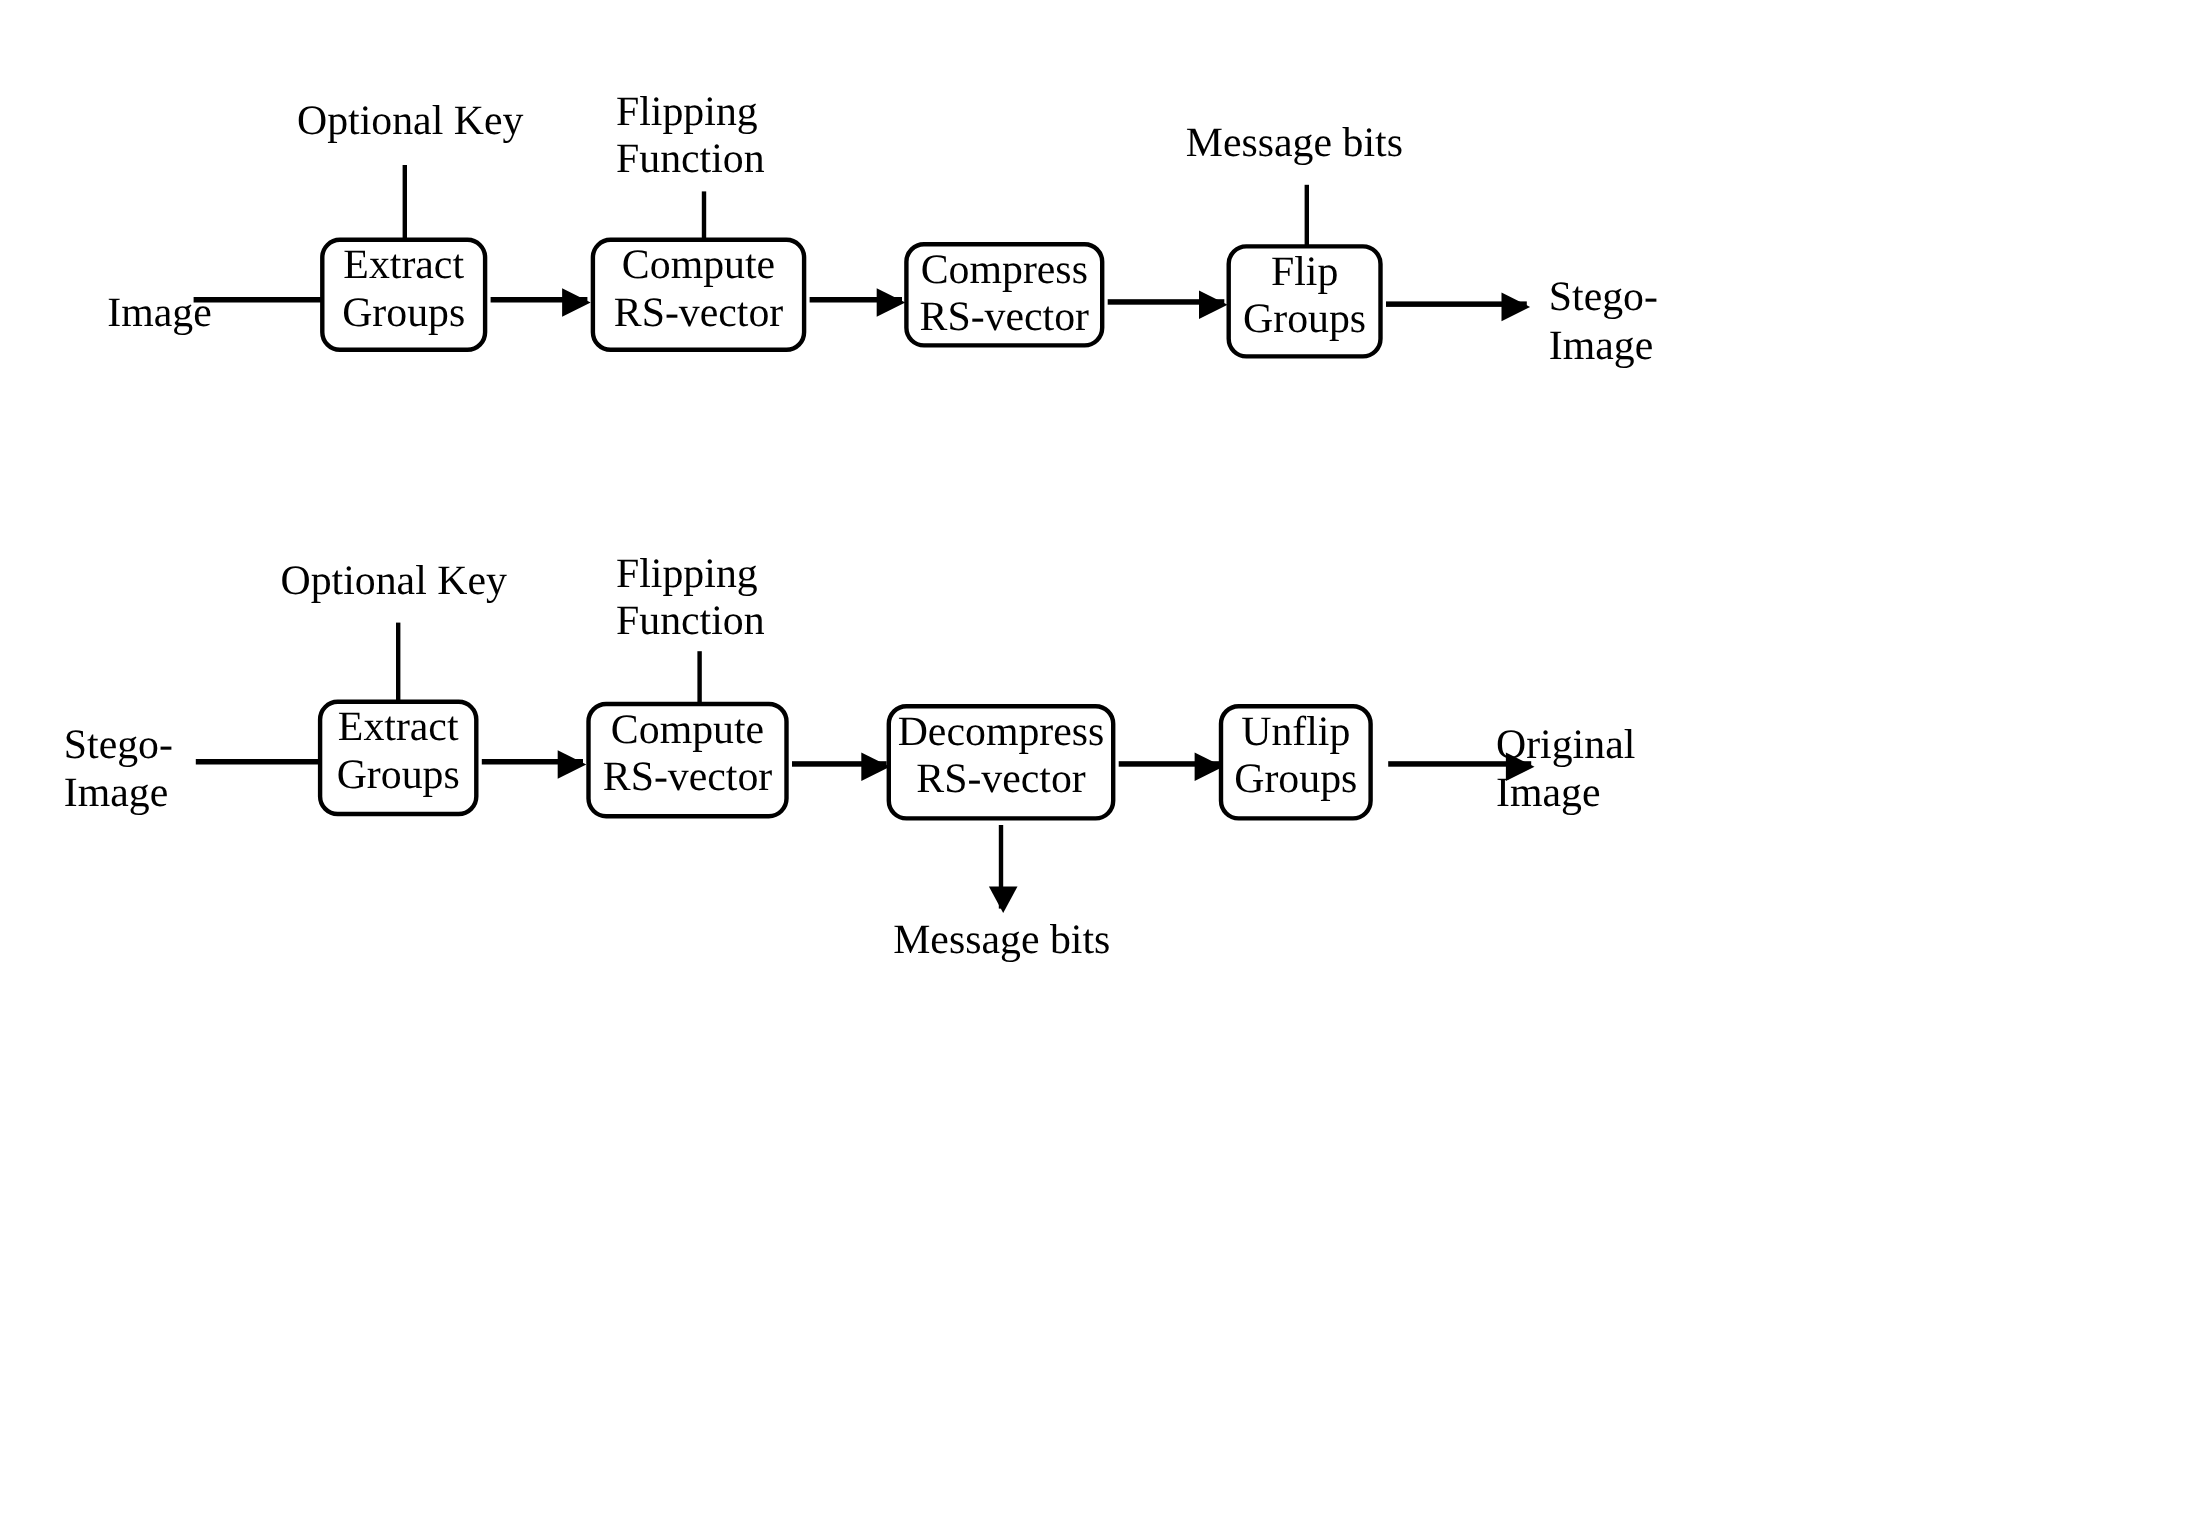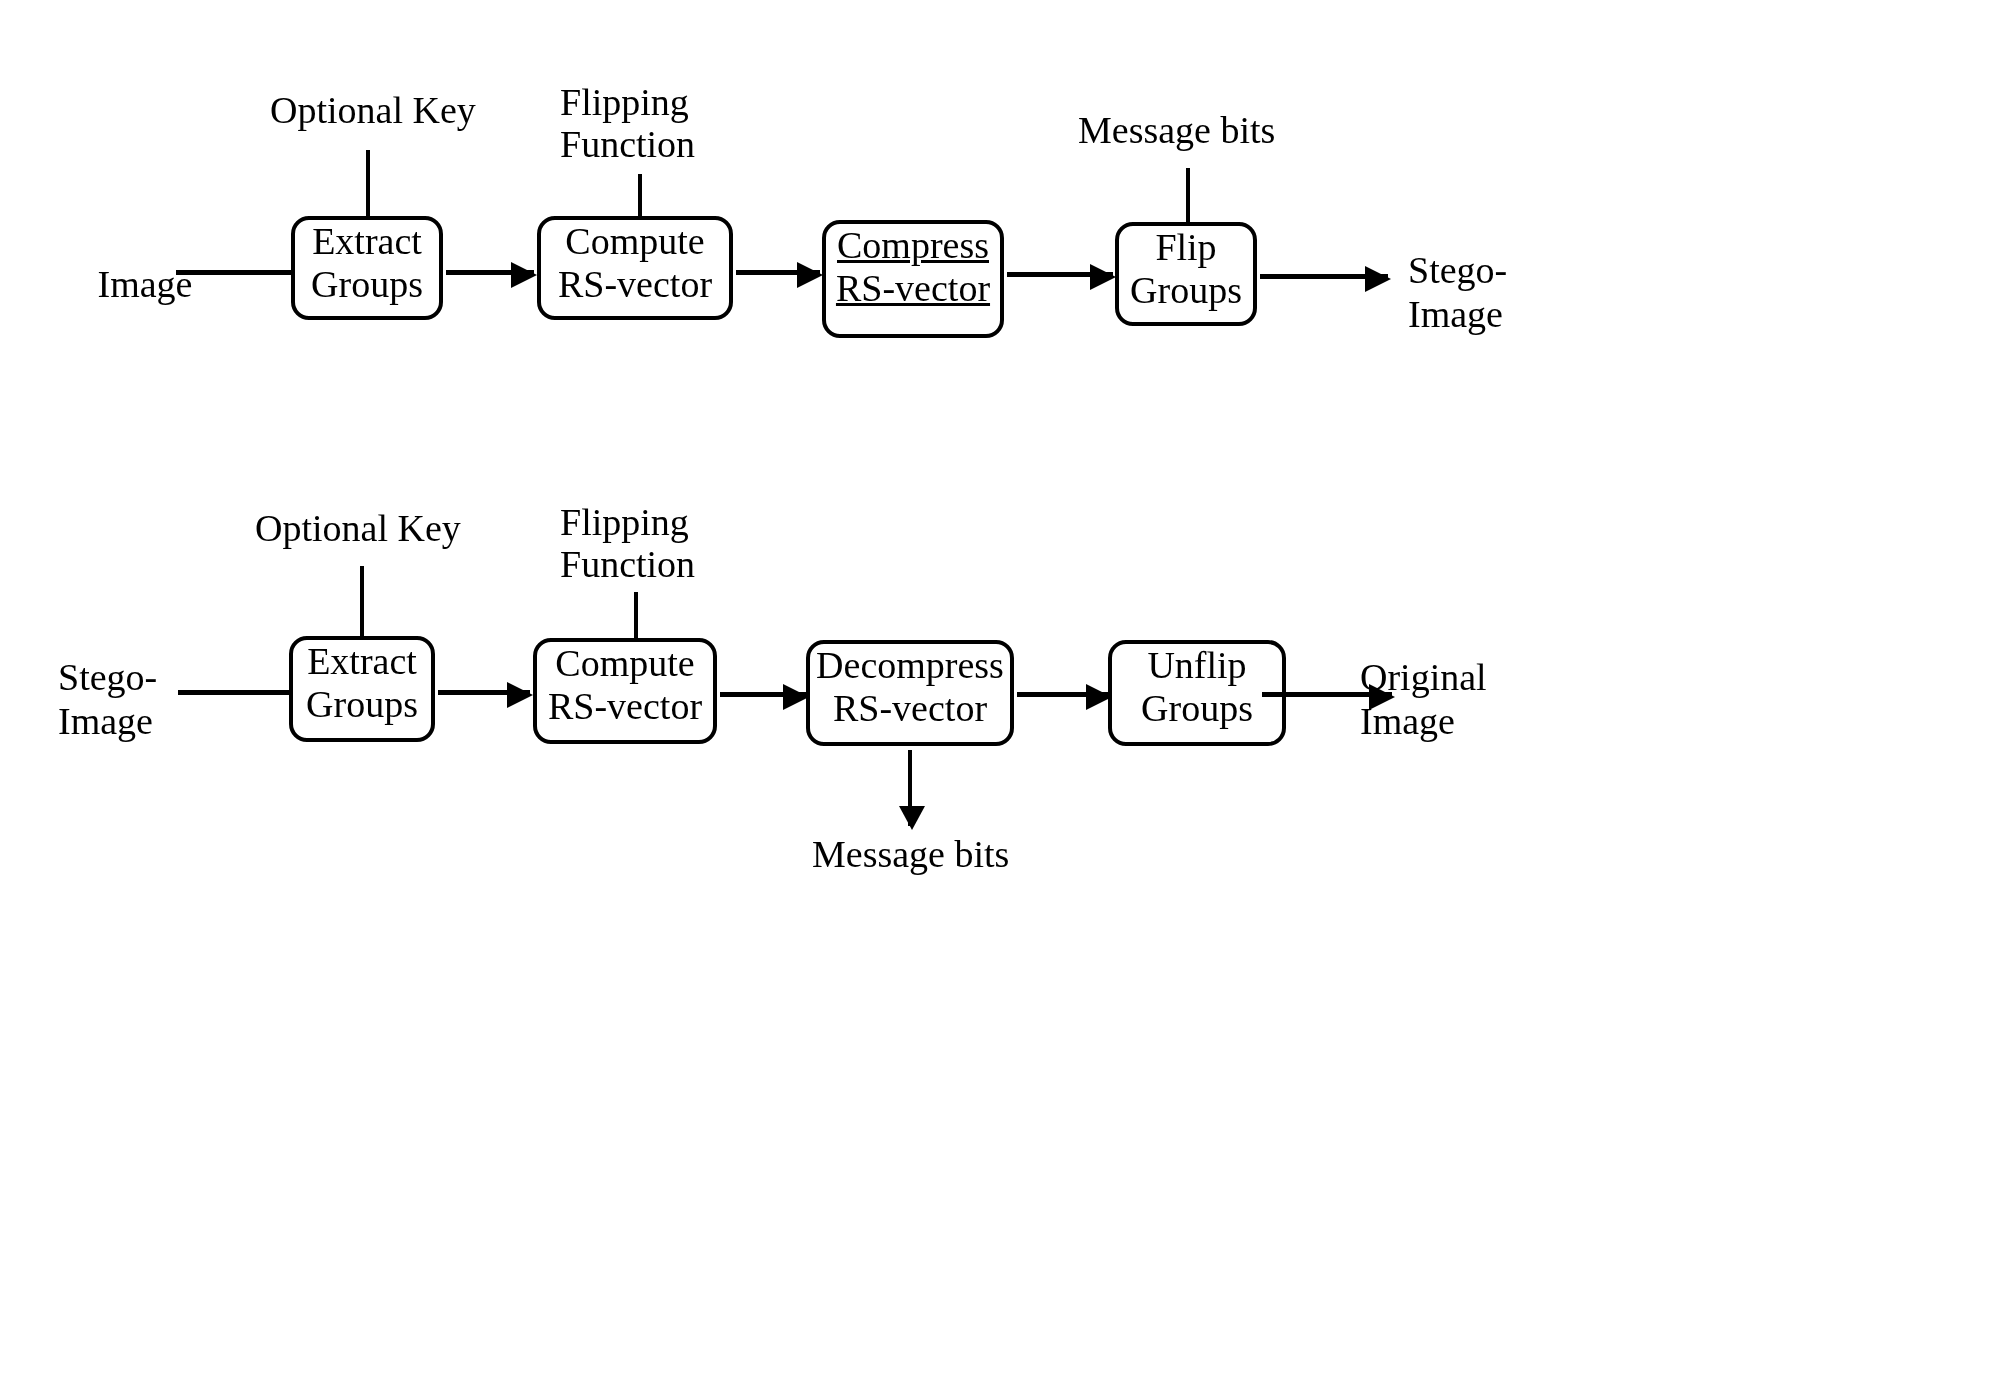--- a/index.html
+++ b/index.html
@@ -118,21 +118,21 @@
 
   <div class="arrow-h" style="left:446px; top:270px; width:88px;"></div>
 
   <div class="proc-box" style="left:537px; top:216px; width:196px; height:104px;">
     <div class="ln">Compute</div>
     <div class="ln">RS-vector</div>
   </div>
 
   <div class="arrow-h" style="left:736px; top:270px; width:84px;"></div>
 
-  <div class="proc-box" style="left:822px; top:220px; width:182px; height:118px;text-decoration:underline;">
+  <div class="proc-box" style="left:822px; top:220px; width:182px; height:96px;">
     <div class="ln">Compress</div>
     <div class="ln">RS-vector</div>
   </div>
 
   <div class="arrow-h" style="left:1007px; top:272px; width:106px;"></div>
 
   <div class="proc-box" style="left:1115px; top:222px; width:142px; height:104px;">
     <div class="ln">Flip</div>
     <div class="ln">Groups</div>
   </div>
@@ -172,21 +172,21 @@
 
   <div class="arrow-h" style="left:720px; top:692px; width:86px;"></div>
 
   <div class="proc-box" style="left:806px; top:640px; width:208px; height:106px;">
     <div class="ln">Decompress</div>
     <div class="ln">RS-vector</div>
   </div>
 
   <div class="arrow-h" style="left:1017px; top:692px; width:92px;"></div>
 
-  <div class="proc-box" style="left:1108px; top:640px; width:178px; height:106px;font-family:Liberation Serif, serif;">
+  <div class="proc-box" style="left:1108px; top:640px; width:140px; height:106px;font-family:Liberation Serif, serif;">
     <div class="ln">Unflip</div>
     <div class="ln">Groups</div>
   </div>
 
   <div class="arrow-h" style="left:1262px; top:692px; width:130px;"></div>
 
   <div class="io-label two-line" style="left:1360px; top:655px; width:220px;">
     <div>Original</div>
     <div>Image</div>
   </div>

